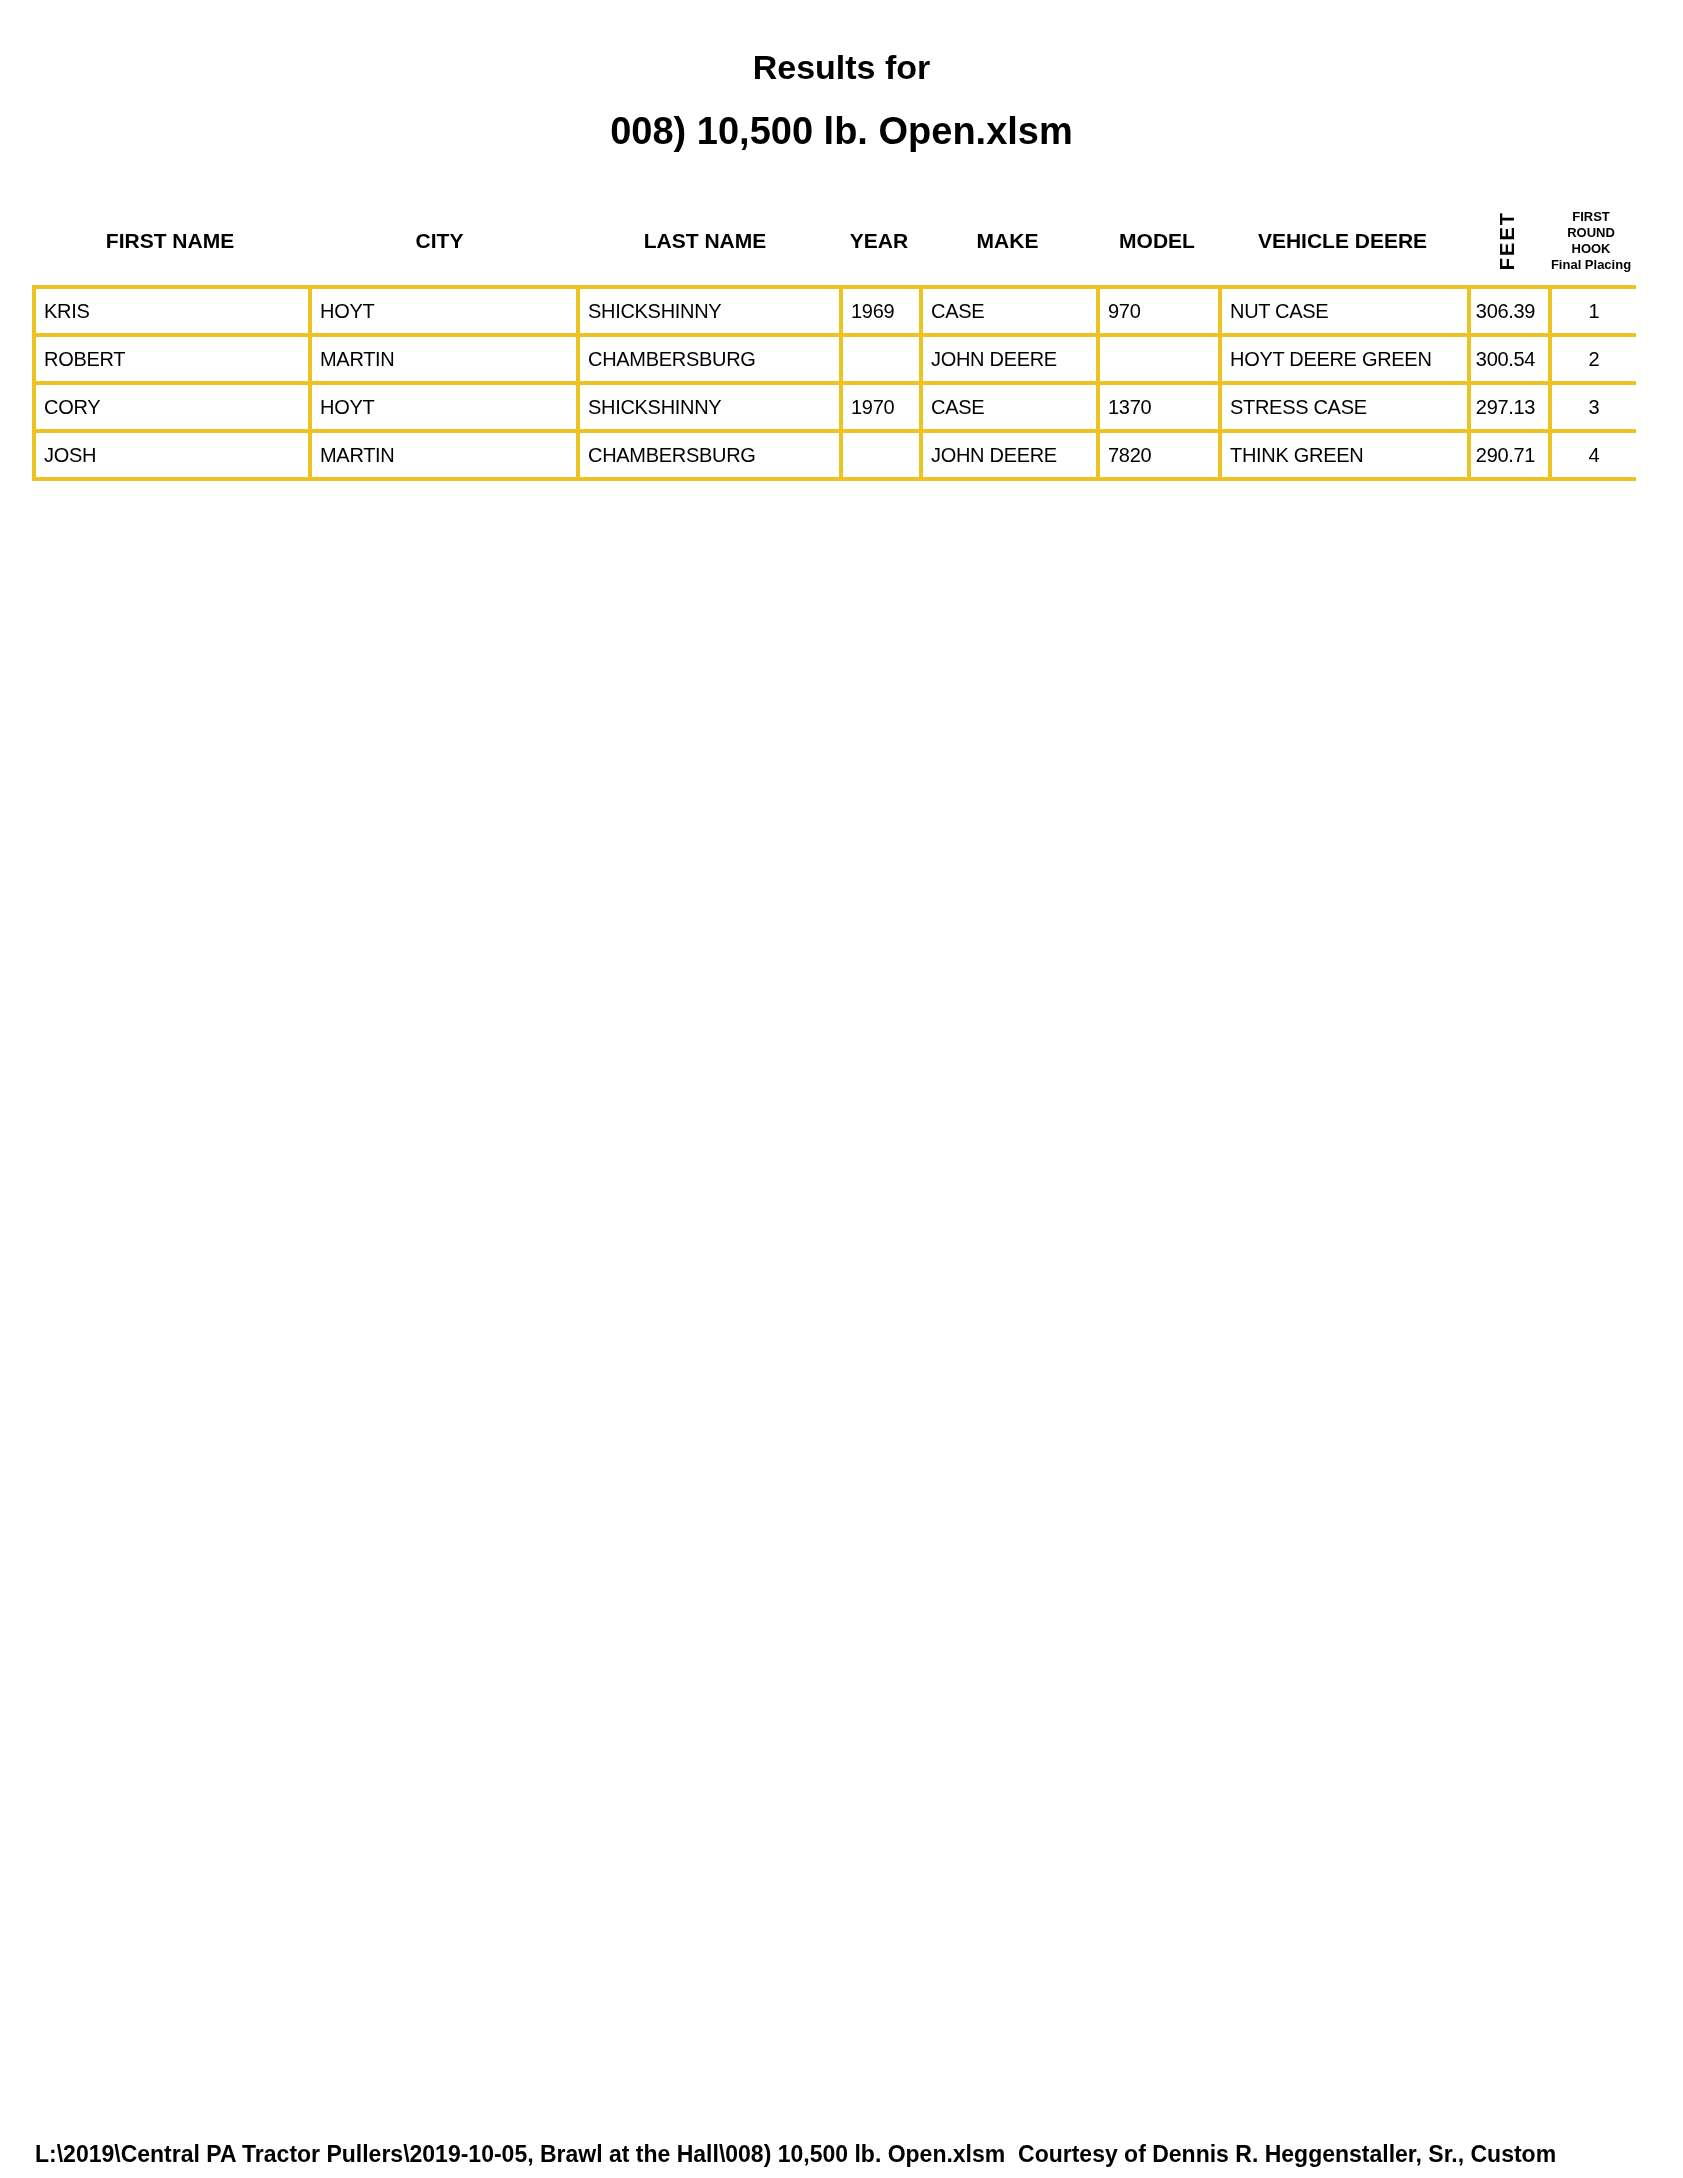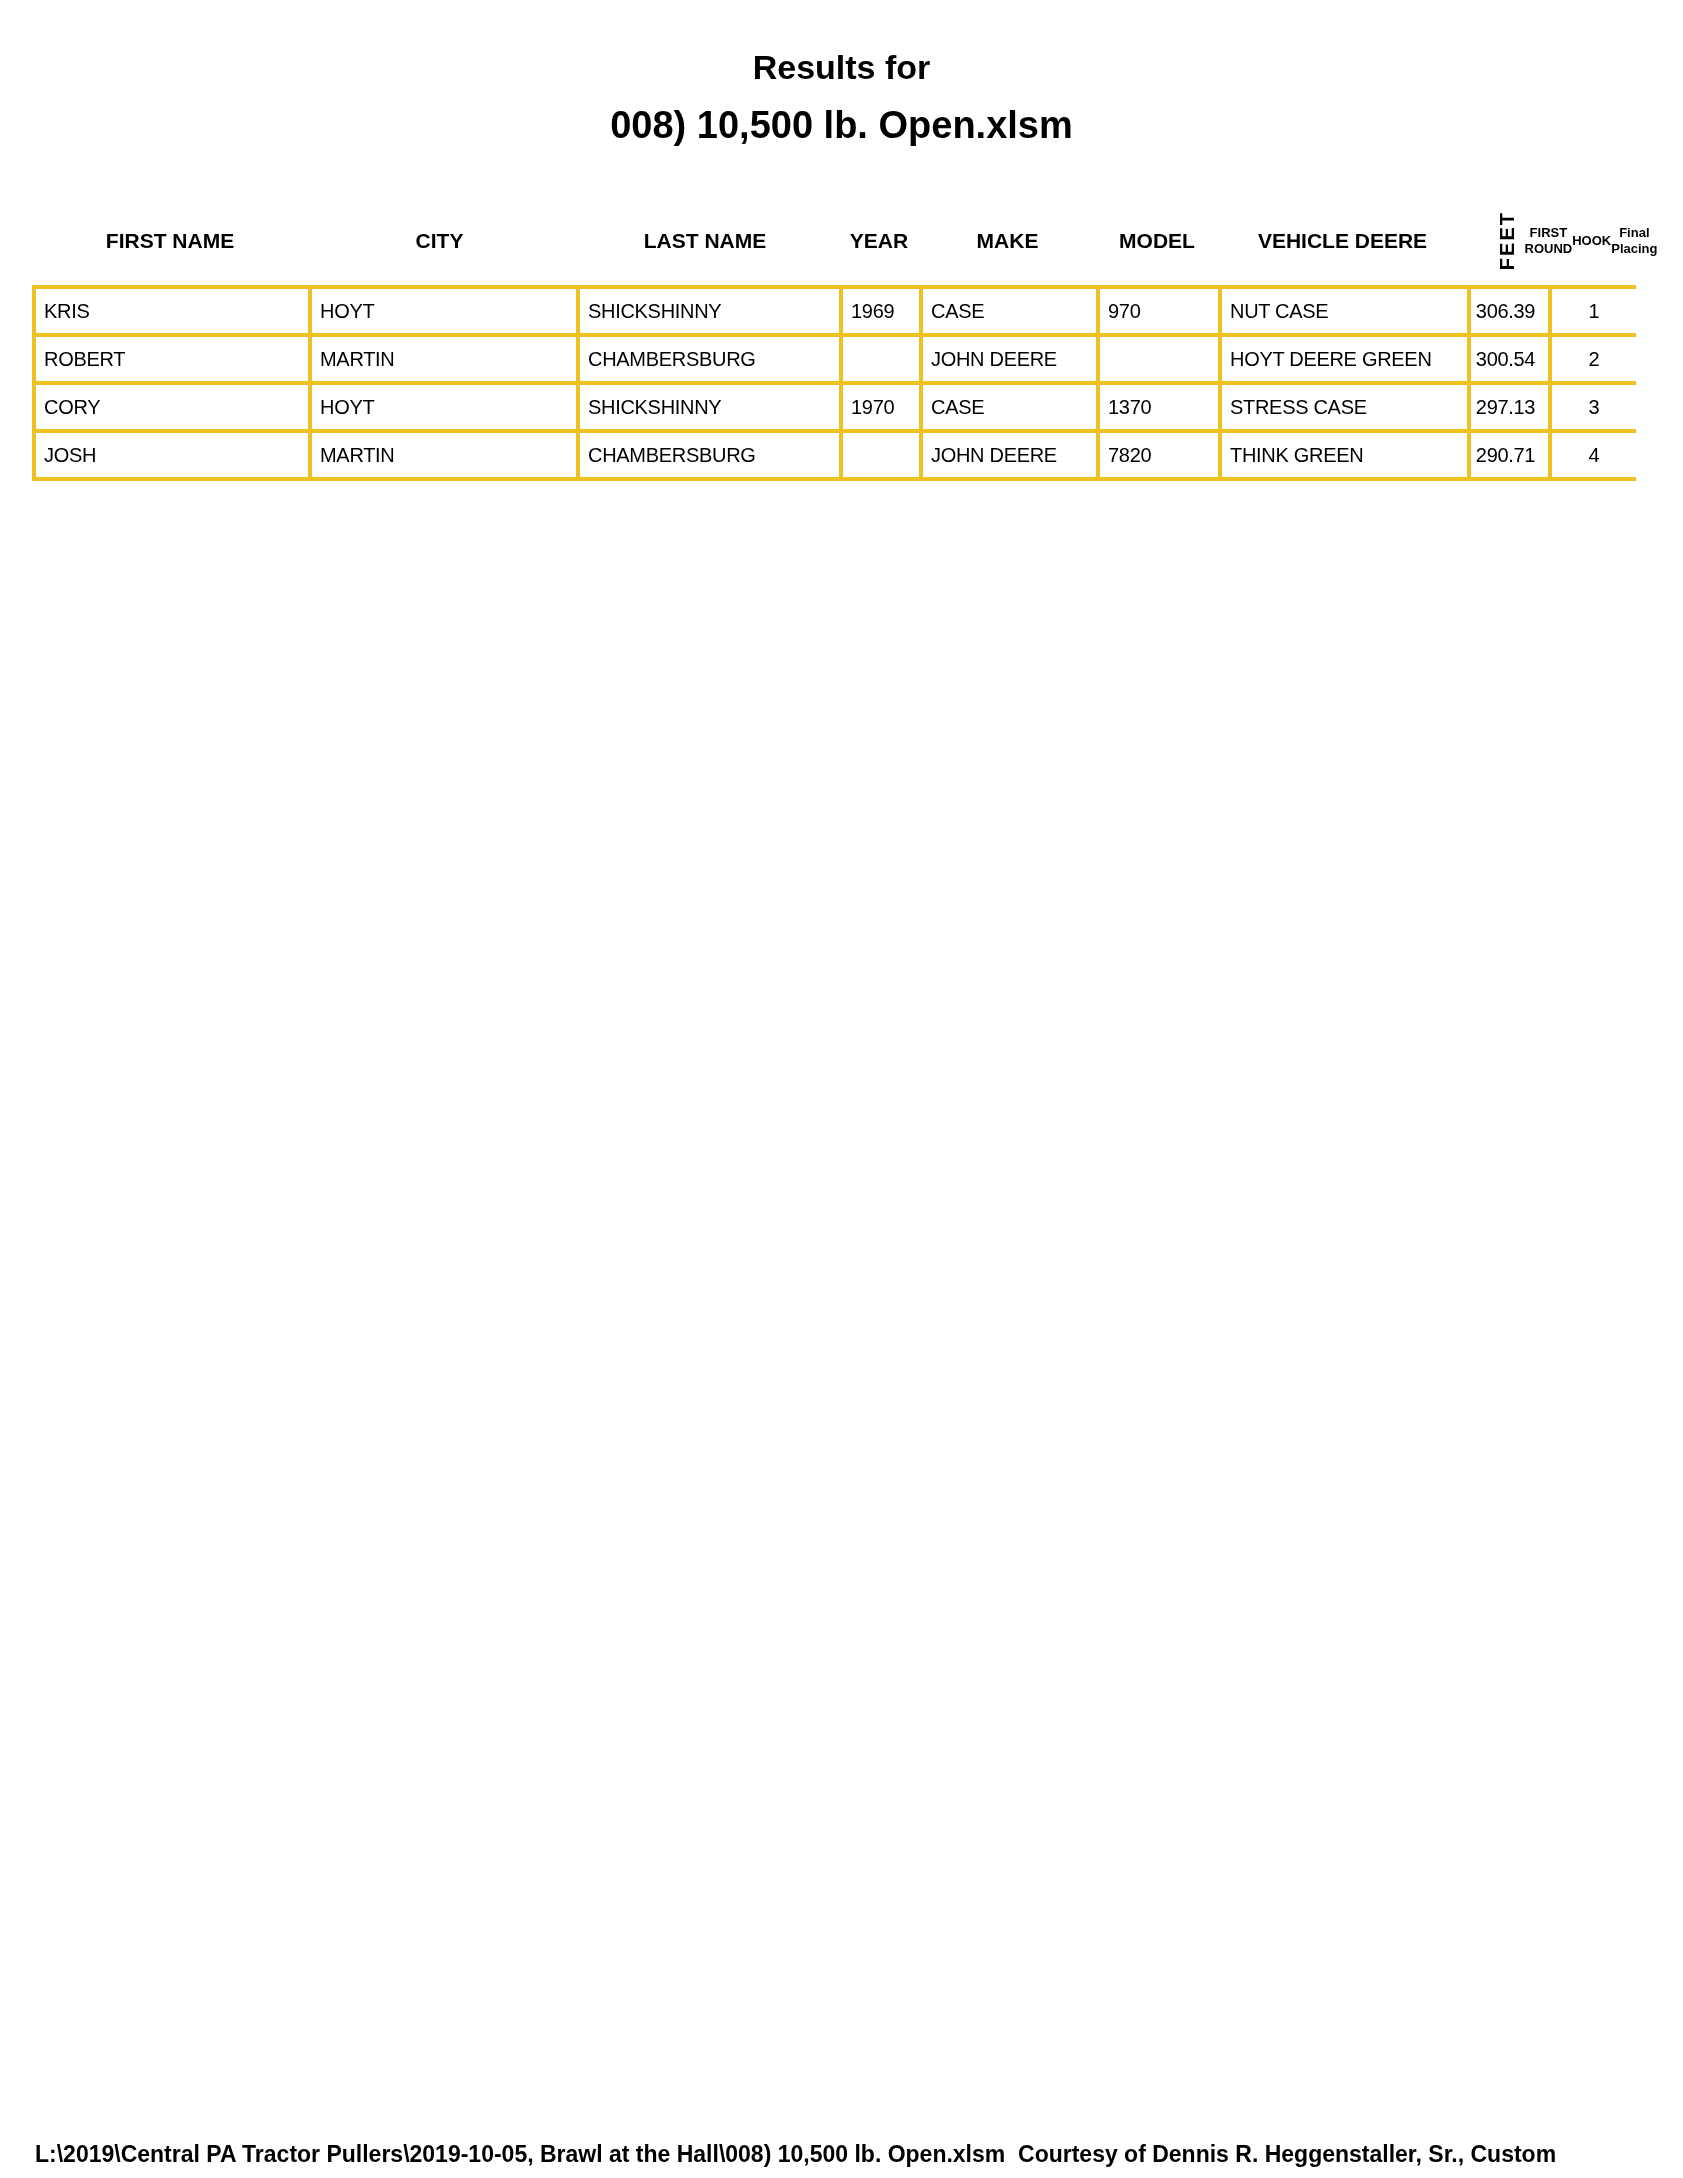--- a/index.html
+++ b/index.html
@@ -3,32 +3,32 @@
 <meta charset="utf-8">
 <style>
   :root { --gold:#edc222; --ink:#000000; --paper:#ffffff; }
   * { margin:0; padding:0; box-sizing:border-box; }
   body { background:#ffffff; font-family:"Liberation Sans", sans-serif; color:var(--ink); }
   .page { position:relative; width:1683px; height:2178px; background:var(--paper); overflow:hidden; }
 
   
   .title-block { position:absolute; top:46px; left:0; width:1683px; text-align:center; font-weight:bold; }
   .title-line1 { font-size:34px; line-height:42px; }
-  .title-line2 { font-size:38px; line-height:46px; margin-top:14px; }
+  .title-line2 { font-size:38px; line-height:46px; margin-top:20px; }
 
   
   .header-row { position:absolute; top:196px; left:32px; width:1604px; height:89px;
                 display:flex; align-items:center; }
   .hcell { display:flex; align-items:center; justify-content:center; text-align:center;
            font-weight:bold; font-size:21px; height:89px; }
   .c1{width:276px}.c2{width:268px}.c3{width:263px}.c4{width:80px}.c5{width:177px}
   .c6{width:122px}.c7{width:249px}.c8{width:81px}.c9{width:86px}
   .vert { writing-mode:vertical-rl; transform:rotate(180deg); font-size:20px; font-weight:bold;
           letter-spacing:2px; }
-  .hcell-small { flex-direction:row; justify-content:center; font-size:13px; line-height:16px; }
+  .hcell-small { flex-direction:column; justify-content:center; font-size:13px; line-height:16px; }
 
   
   table.results { position:absolute; top:285px; left:32px; width:1604px;
                   border-collapse:collapse; table-layout:fixed; }
   table.results td { height:48px; border:4px solid var(--gold); vertical-align:middle;
                      font-weight:normal; font-size:20px; letter-spacing:-0.3px;
                      padding:0 0 0 8px; white-space:nowrap; overflow:hidden; }
   table.results td.cell-feet { text-align:center; padding:0 8px 0 0; }
   table.results td.cell-placing { text-align:center; padding:0; border-right:none; }
 

